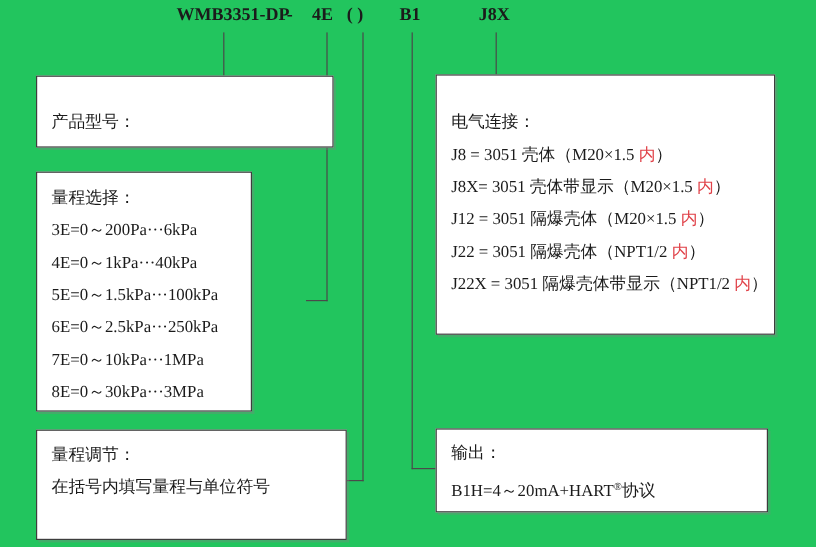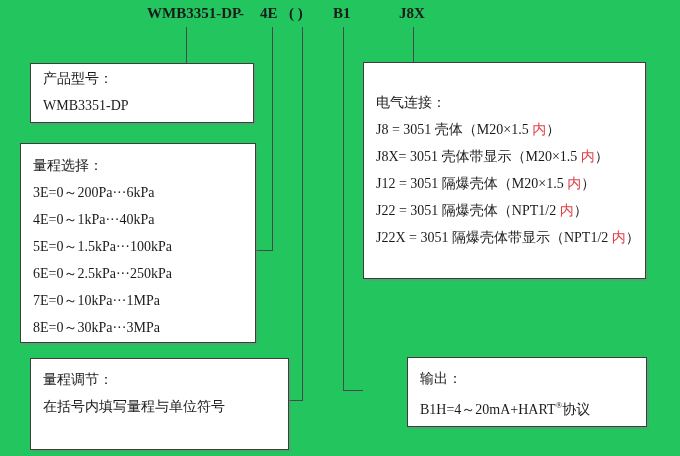--- a/index.html
+++ b/index.html
@@ -21,25 +21,25 @@
     position:absolute;
     background:#ffffff;
     border:1px solid #3d3d3d;
     box-shadow:2px 2px 0 rgba(130,130,130,0.35);
     font-size:14px;
     line-height:27px;
     white-space:nowrap;
     overflow:hidden;
   }
   .box .row { padding-left:12px; }
-  #box-product   { left:30px;  top:63px;  width:224px; height:60px;  padding-top:1px; }
-  #box-range     { left:20px;  top:143px; width:236px; height:200px; padding-top:8px; }
+  #box-product   { left:30px;  top:63px;  width:248px; height:60px;  padding-top:25px; }
+  #box-range     { left:30px;  top:143px; width:180px; height:200px; padding-top:8px; }
   #box-adjust    { left:30px;  top:358px; width:259px; height:92px;  padding-top:7px; }
   #box-electric  { left:363px; top:62px;  width:283px; height:217px; padding-top:26px; }
-  #box-output    { left:363px; top:357px; width:240px; height:70px;  padding-top:7px;margin-left:44px; }
+  #box-output    { left:363px; top:357px; width:277px; height:70px;  padding-top:7px; }
   .red { color:#e04148; }
   .vline { position:absolute; width:1px; background:#4a4a4a; }
   .hline { position:absolute; height:1px; background:#4a4a4a; }
   .sup { font-size:9px; vertical-align:super; }
 </style>
 </head>
 <body>
 
 <div id="page">
 

